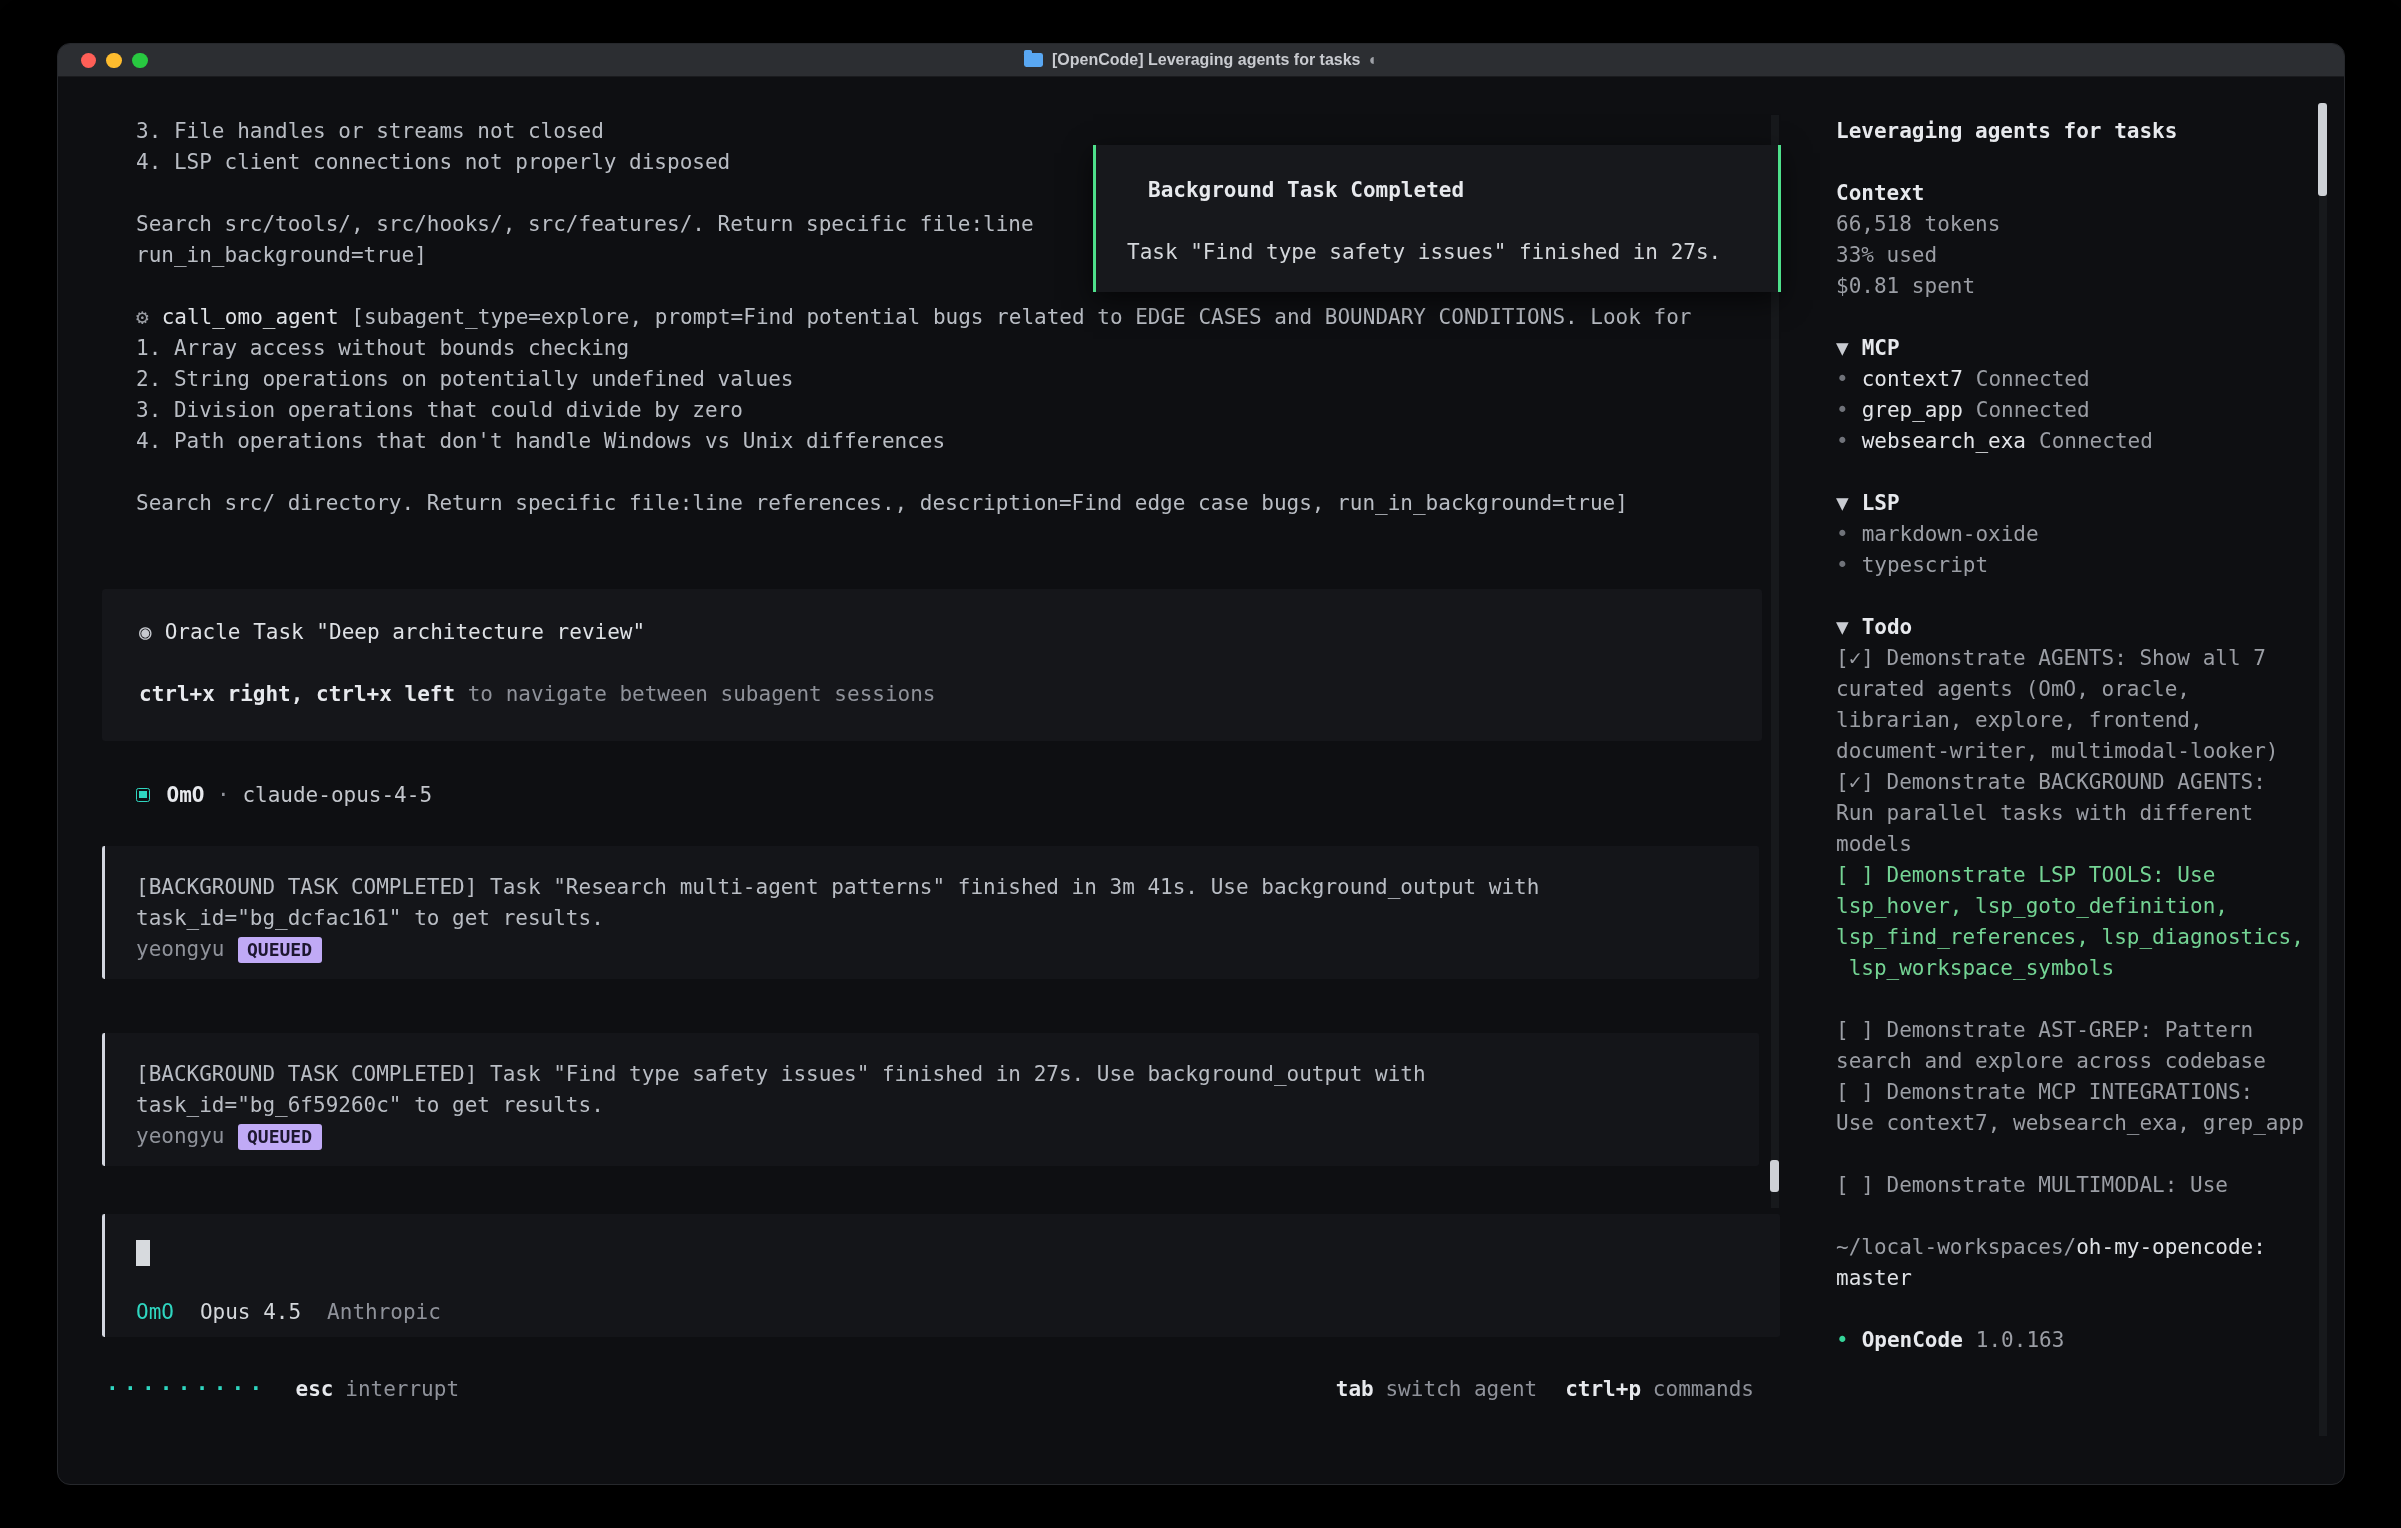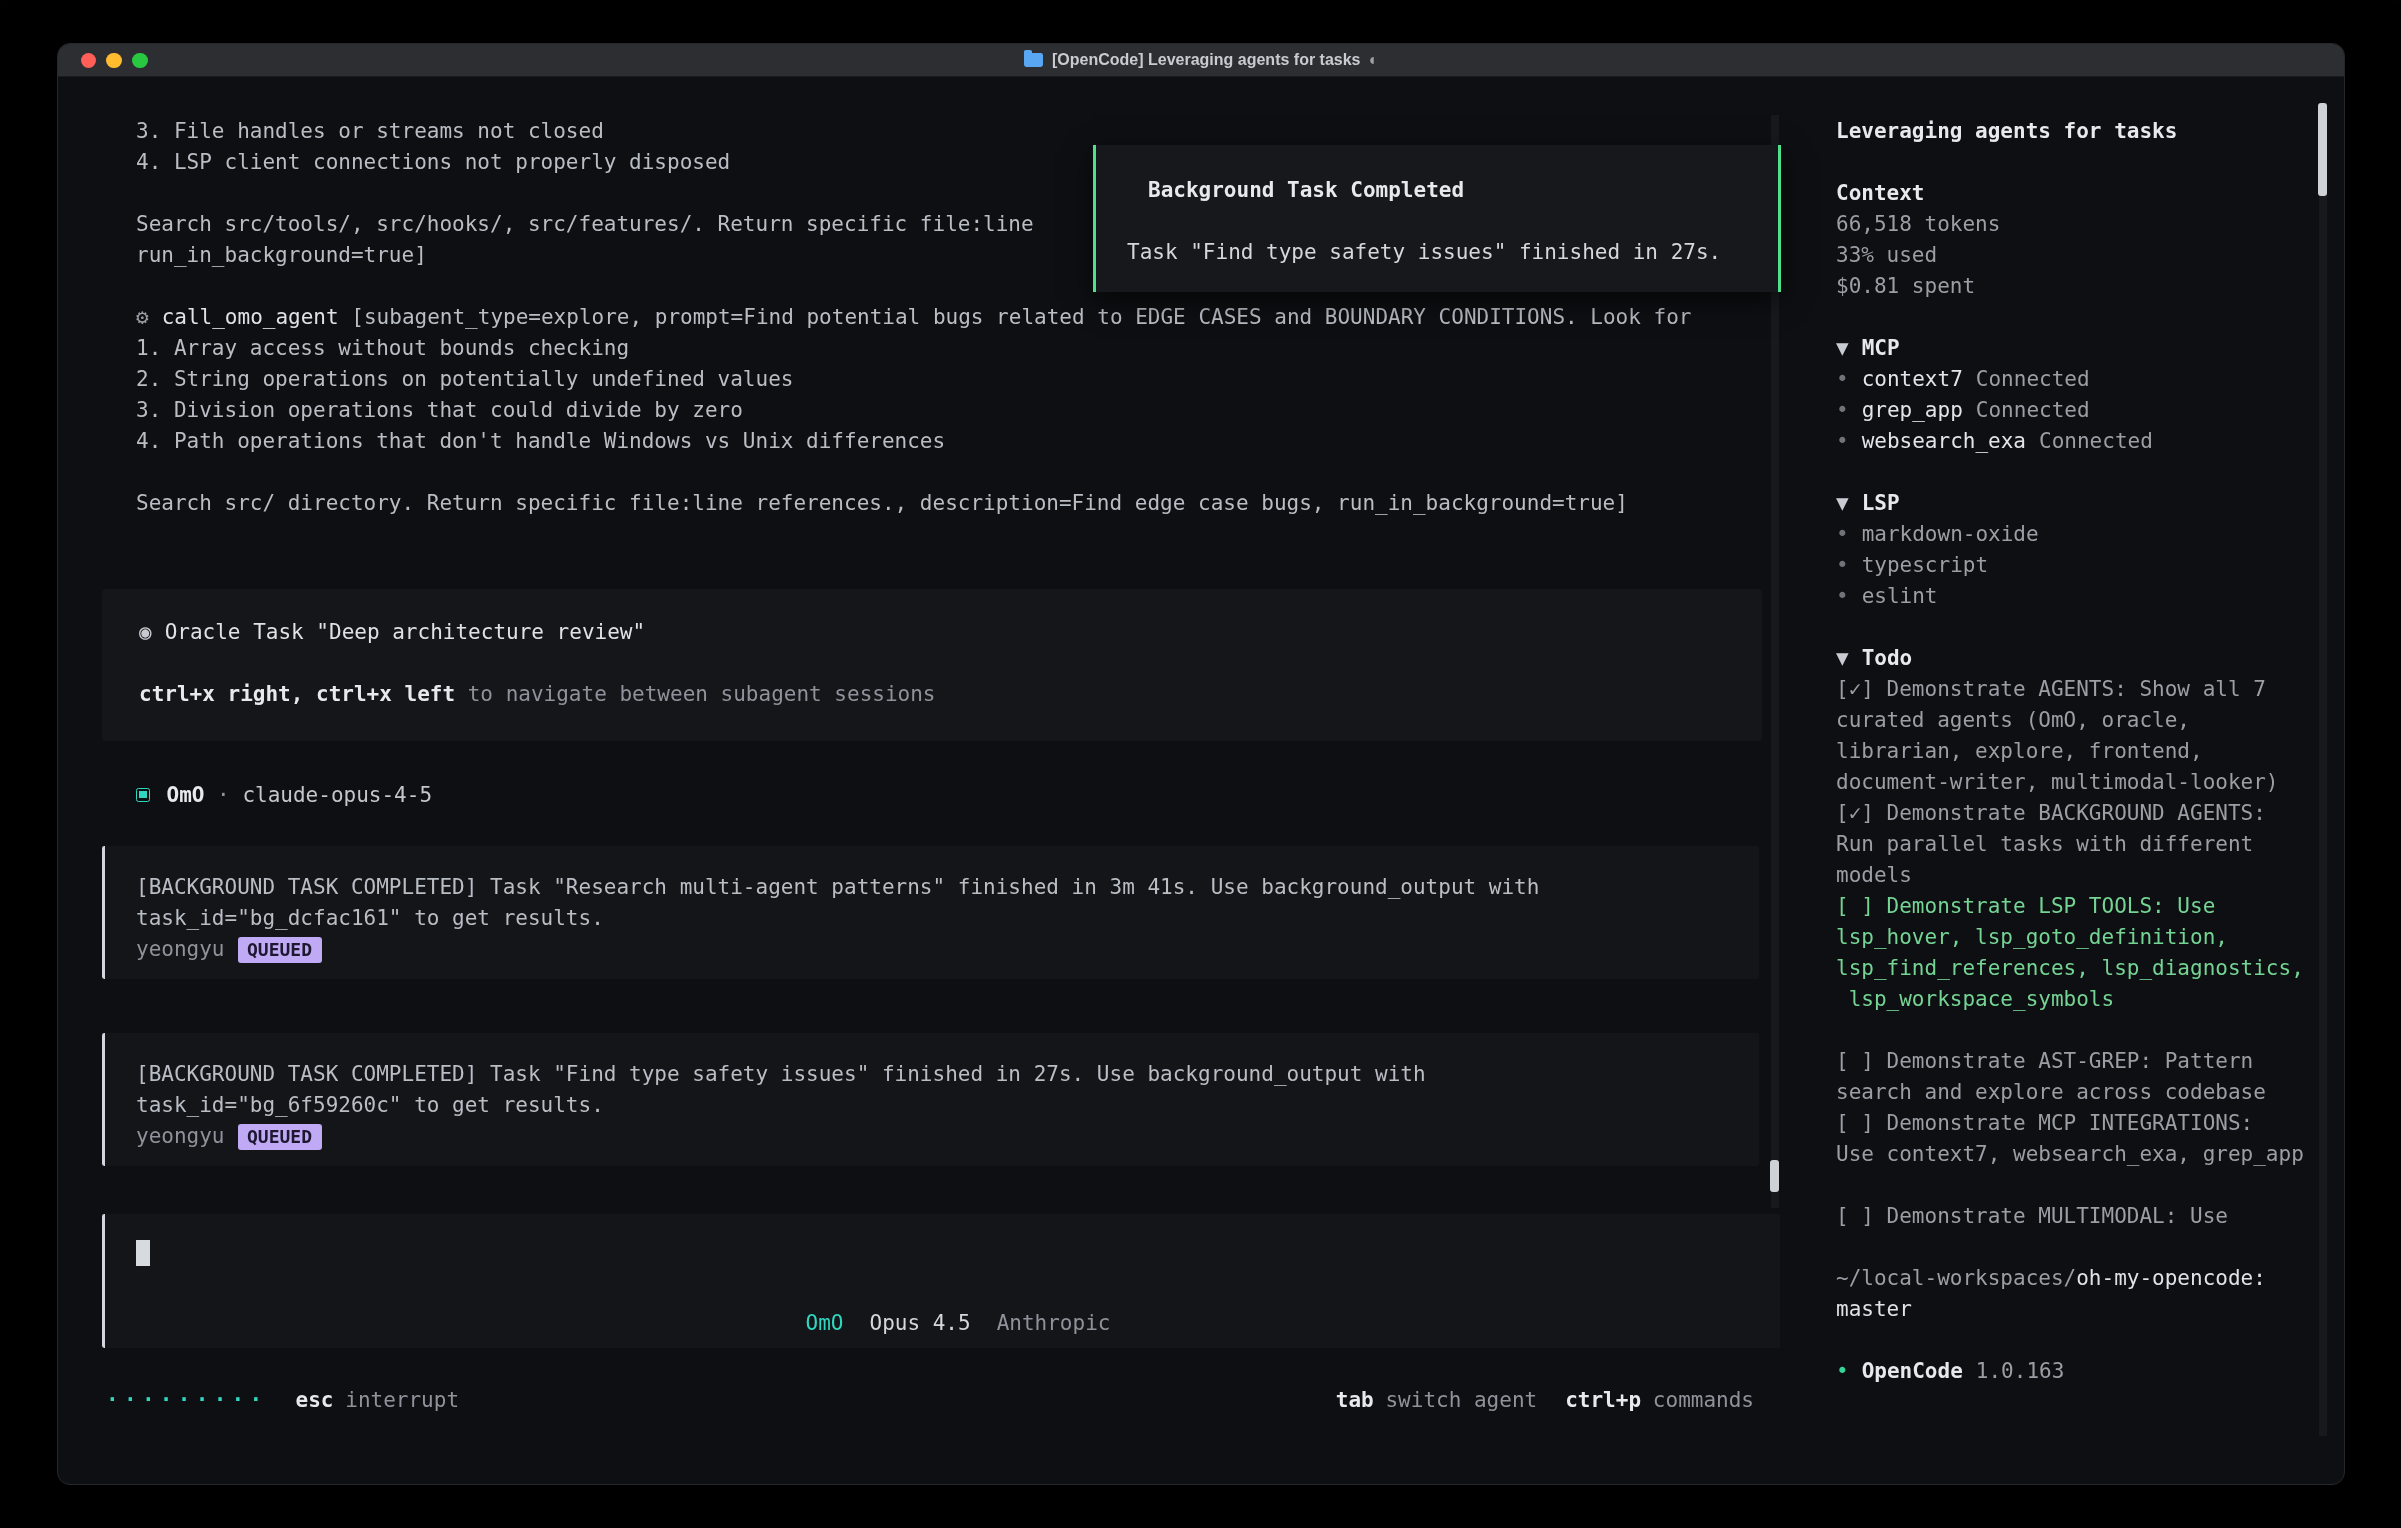--- a/index.html
+++ b/index.html
@@ -48,21 +48,21 @@
   .msg-box { width:1657px; margin-left:44px; background:#141519; border-left:3.5px solid #d3d6df; border-radius:2.4px; padding:26px 0 14px 0; }
   .msg-box .line { padding-left:31px; }
   .msg1 { margin-top:36px; } .msg2 { margin-top:54px; }
   .author-line { display:flex; align-items:center; }
   .badge { display:inline-block; background:#c0aaf6; color:#1d1730; font-weight:bold; font-size:18px; line-height:26px; height:26px; padding:0 9.5px; border-radius:3px; margin-left:13px; }
 
   .input-box { width:1678px; margin-left:44px; margin-top:48px; background:#141519; border-left:3.5px solid #d3d6df; border-radius:2.4px; padding:23.6px 0 9.5px 0; }
   .input-box .line { padding-left:31px; }
   .cursor-line { display:flex; align-items:center; }
   .cursor { width:14px; height:26px; background:#d7dade; }
-  .model-line { margin-top:39px;text-align:center; }
+  .model-line { margin-top:28px; }
   .model-agent { color:#2fd6c0; }
   .model-name { color:#d4d7db; margin-left:26px; }
   .model-provider { color:#8f929a; margin-left:26px; }
 
   .status-bar { margin-top:36px; height:31px; display:flex; align-items:center; padding:0 35px 0 48px; font-size:21px; white-space:pre; }
   .spinner { color:#2fd6c0; letter-spacing:5.3px; font-weight:bold; }
   .skey { color:#e7e9ed; font-weight:bold; margin-left:28px; }
   .slabel { color:#8f929a; margin-left:11.8px; }
   .spacer { flex:1; }
 
@@ -165,21 +165,20 @@
       <div class="line s-dim">$0.81 spent</div>
       <div class="line"></div>
       <div class="line"><span class="arrow">▼</span><span class="s-heading">MCP</span></div>
       <div class="line"><span class="bullet">•</span><span class="s-name">context7</span><span class="s-dim ml">Connected</span></div>
       <div class="line"><span class="bullet">•</span><span class="s-name">grep_app</span><span class="s-dim ml">Connected</span></div>
       <div class="line"><span class="bullet">•</span><span class="s-name">websearch_exa</span><span class="s-dim ml">Connected</span></div>
       <div class="line"></div>
       <div class="line"><span class="arrow">▼</span><span class="s-heading">LSP</span></div>
       <div class="line"><span class="bullet">•</span><span class="s-dim">markdown-oxide</span></div>
       <div class="line"><span class="bullet">•</span><span class="s-dim">typescript</span></div>
-      <div class="line"><span class="bullet">•</span><span class="s-dim">eslint</span></div>
       <div class="line"></div>
       <div class="line"><span class="arrow">▼</span><span class="s-heading">Todo</span></div>
       <div class="line s-dim">[✓] Demonstrate AGENTS: Show all 7</div>
       <div class="line s-dim">curated agents (OmO, oracle,</div>
       <div class="line s-dim">librarian, explore, frontend,</div>
       <div class="line s-dim">document-writer, multimodal-looker)</div>
       <div class="line s-dim">[✓] Demonstrate BACKGROUND AGENTS:</div>
       <div class="line s-dim">Run parallel tasks with different</div>
       <div class="line s-dim">models</div>
       <div class="line s-green">[ ] Demonstrate LSP TOOLS: Use</div>

